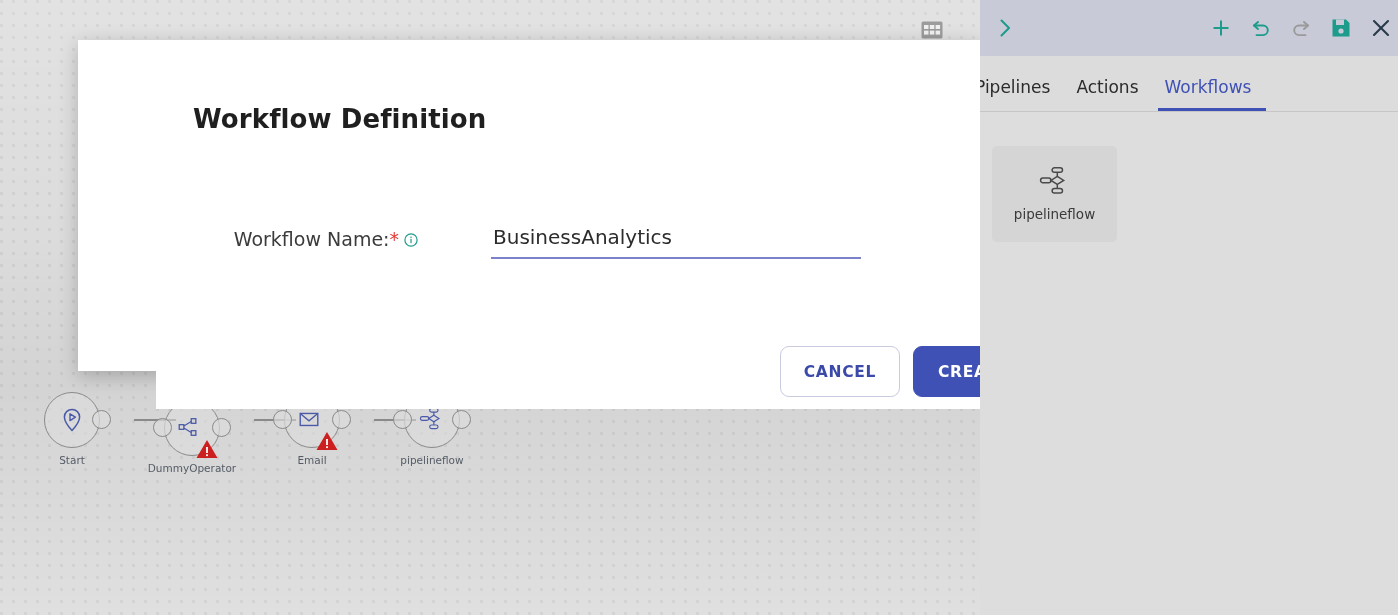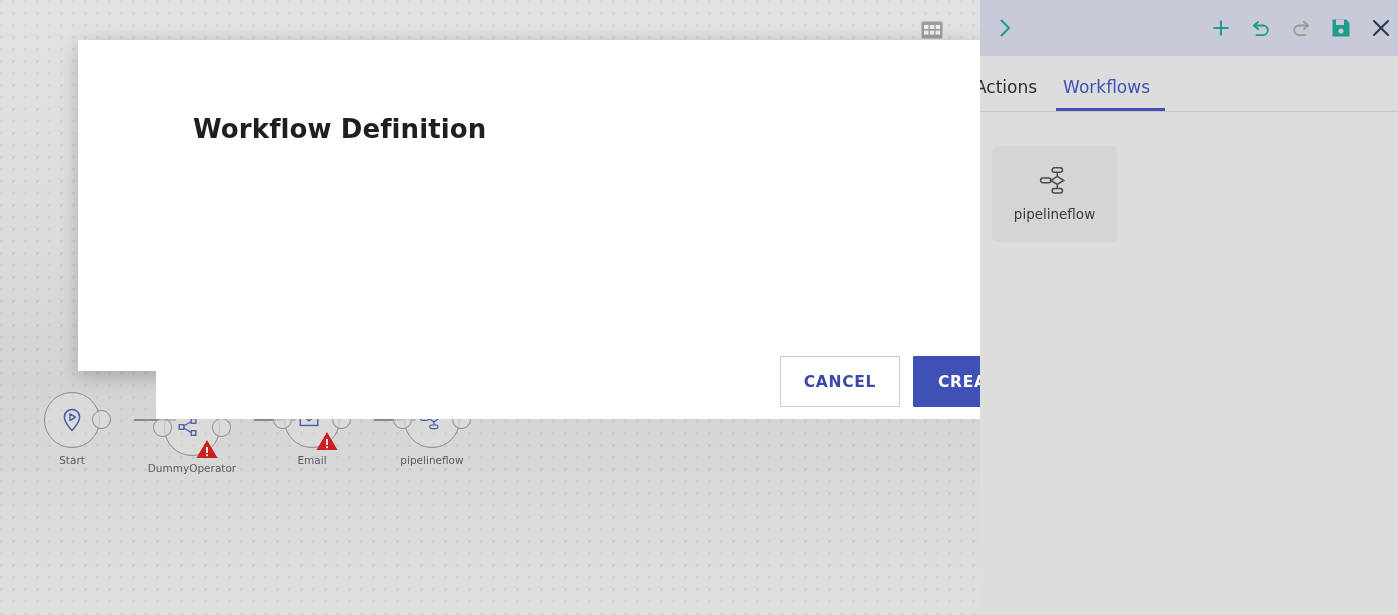--- a/index.html
+++ b/index.html
@@ -94,21 +94,21 @@
   
   #modal-shadow {
     position: absolute;
     left: 78px; top: 40px;
     width: 902px; height: 331px;
     background: #ffffff;
     box-shadow: 0 5px 18px rgba(0,0,0,0.22);
   }
   #modal {
     position: absolute;
-    left: 78px; top: 48px;
+    left: 78px; top: 38px;
     width: 902px; height: 331px;
     background: #ffffff;
   }
   #modal-title {
     position: absolute;
     left: 37px; top: 26px;
     font-size: 26px;
     font-weight: bold;
     color: #1f1f1f;
     letter-spacing: 0.1px;
@@ -165,21 +165,21 @@
   #modal-actions {
     position: absolute;
     right: 25px; bottom: 12px;
     display: flex;
     gap: 13px;
   }
   .btn {
     font-size: 15.5px;
     font-weight: bold;
     letter-spacing: 0.7px;
-    border-radius: 1px;
+    border-radius: 9px;
     cursor: pointer;
     padding: 0 22px;
     height: 51px;
     min-width: 120px;
     font-family: "DejaVu Sans", "Liberation Sans", sans-serif;
   }
   #cancel-button {
     background: #ffffff;
     color: #3b4aa8;
     border: 1px solid #c9ccdf;
@@ -379,20 +379,32 @@
     </div>
   </div>
 
   <div id="modal-shadow">
     <div id="modal">
 
       <div id="modal-title">Workflow Definition</div>
 
       <button id="modal-close">×</button>
 
+      <div id="field-row">
+        <div id="field-label">
+          <span>Workflow Name:</span><span id="field-required">*</span><span id="info-icon"><svg viewBox="0 0 14 14" width="14" height="14">
+                  <circle cx="7" cy="7" r="6.1" fill="none" stroke="#1d9c8c" stroke-width="1.2"></circle>
+                  <rect x="6.4" y="5.8" width="1.2" height="4.3" fill="#1d9c8c"></rect>
+                  <rect x="6.4" y="3.5" width="1.2" height="1.4" fill="#1d9c8c"></rect>
+                </svg></span>
+        </div>
+        <div id="field-input-wrap">
+          <input id="wf-name-input" type="text" value="BusinessAnalytics" style="">
+        </div>
+      </div>
 
       <div id="modal-actions">
         <button class="btn" id="cancel-button">CANCEL</button>
         <button class="btn" id="create-button">CREATE</button>
       </div>
 
     </div>
   </div>
 
   <div id="right-panel">
@@ -435,20 +447,21 @@
           <svg viewBox="0 0 24 24" width="24" height="24">
             <line x1="5" y1="5" x2="19" y2="19" stroke="#2b3a4a" stroke-width="2.1" stroke-linecap="round"></line>
             <line x1="19" y1="5" x2="5" y2="19" stroke="#2b3a4a" stroke-width="2.1" stroke-linecap="round"></line>
           </svg>
         </div>
       </div>
     </div>
 
     <div id="tabs">
       <div id="tabs-scroll">
+        <div class="tab">Pipelines</div>
         <div class="tab">Actions</div>
         <div class="tab active">Workflows</div>
       </div>
     </div>
 
     <div id="cards">
 
       <div class="card">
         <div class="card-icon">
           <svg viewBox="0 0 28 26" width="34" height="30">

